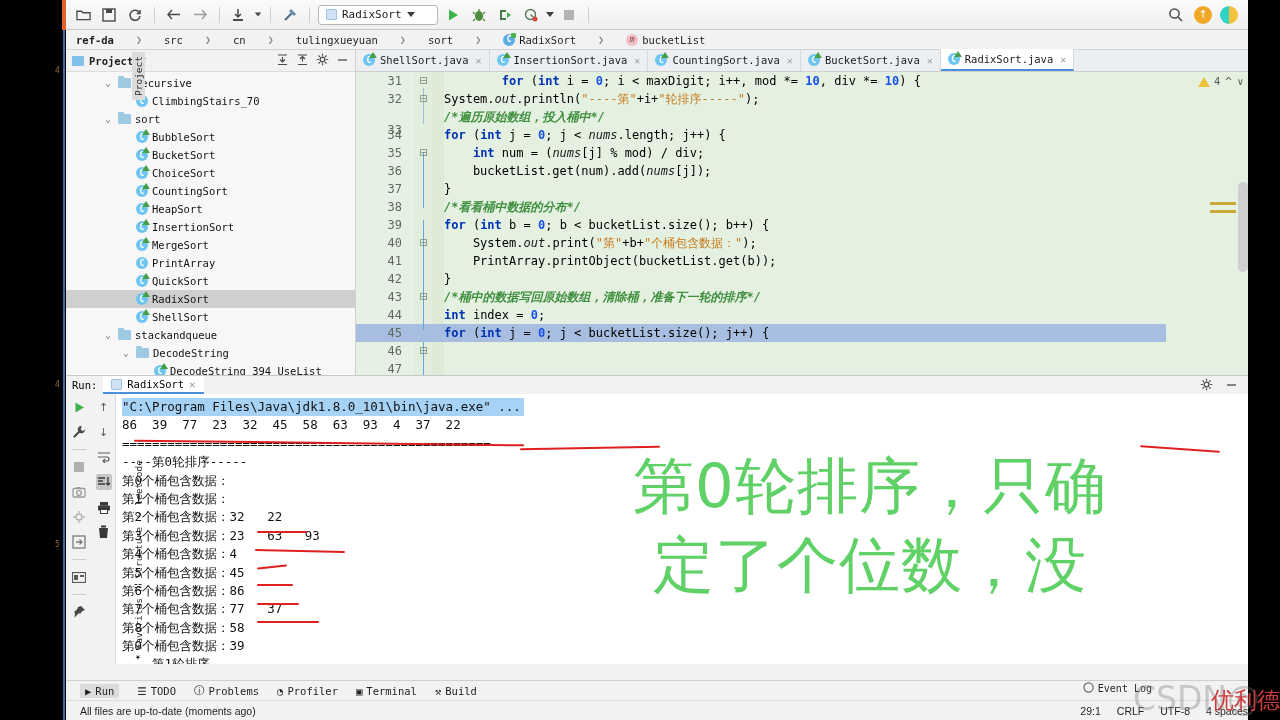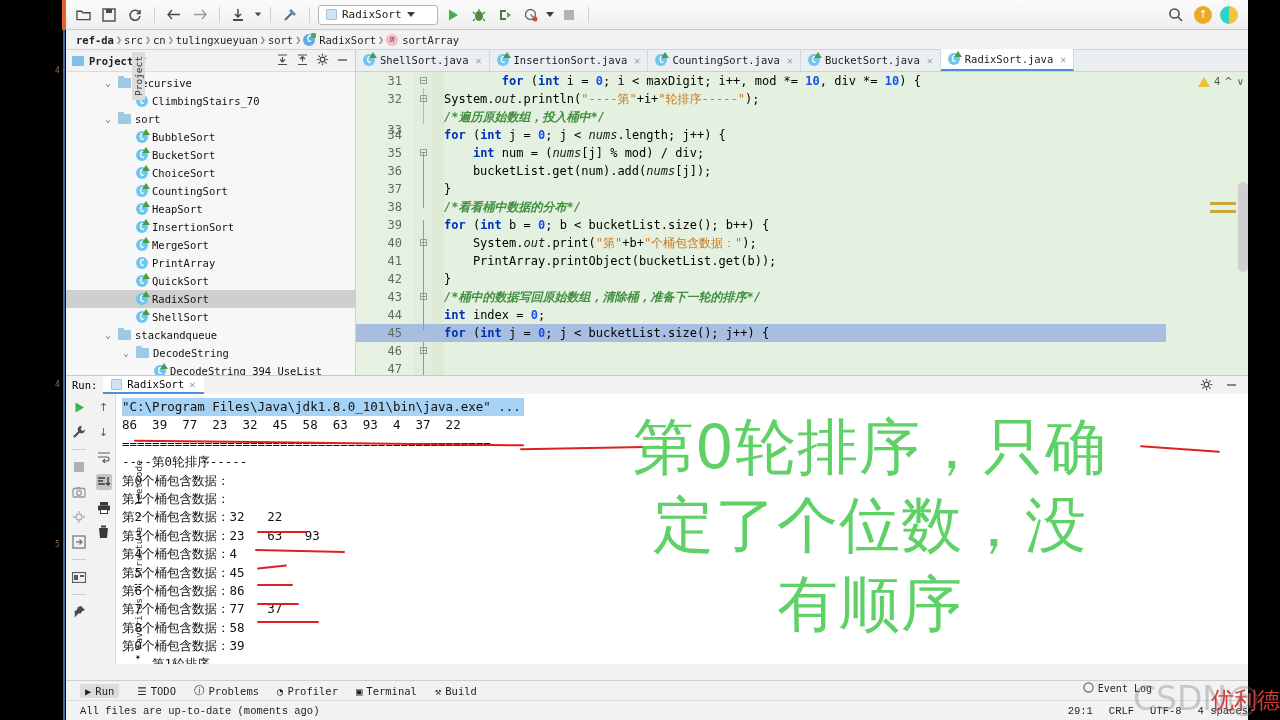--- a/index.html
+++ b/index.html
@@ -41,21 +41,21 @@
   .cfg-box { width: 11px; height: 11px; background: #cfe3f5; border: 1px solid #9fc4e3; border-radius: 1px; }
   .caret-d { width: 0; height: 0; border-left: 4px solid transparent; border-right: 4px solid transparent; border-top: 5px solid #3c3c3c; }
   .tb-right { margin-left: auto; display: flex; align-items: center; gap: 8px; padding-right: 4px; }
   .av-orange { width: 18px; height: 18px; border-radius: 50%; background: #f0a829; display: flex; align-items: center; justify-content: center; color: #fff; font-size: 11px; }
   .av-teal { width: 18px; height: 18px; border-radius: 50%; background: linear-gradient(90deg,#2fd2c8 50%, #f3c23a 50%); }
 
   
   .breadcrumbs {
     position: absolute; left: 0; top: 30px; width: 100%; height: 20px;
     background: #f2f2f2; border-bottom: 1px solid #d3d3d3;
-    display: flex; align-items: center; padding-left: 10px; gap: 0;
+    display: flex; align-items: center; padding-left: 10px; gap: 20px;
     font-family: "DejaVu Sans Mono", monospace; font-size: 10.5px; color: #1f1f1f;
   }
   .bc-item { display: flex; align-items: center; gap: 4px; cursor: pointer; white-space: nowrap; }
   .bc-item.bold { font-weight: bold; }
   .bc-sep { color: #8a8a8a; margin: 0 2px; font-size: 10px; }
   .ic-class { width: 12px; height: 12px; border-radius: 50%; background: #5dade2; color: #fff; font-size: 8px; font-weight: bold; display: flex; align-items: center; justify-content: center; position: relative; }
   .ic-class::after { content: ""; position: absolute; right: -1px; top: -1px; width: 5px; height: 5px; background: #4caf50; border-radius: 1px; }
   .ic-method { width: 12px; height: 12px; border-radius: 50%; background: #f1bfc5; color: #8c3d4a; font-size: 8px; display: flex; align-items: center; justify-content: center; font-style: italic; }
 
   
@@ -126,21 +126,21 @@
     color: #5fd167; font-family: "DejaVu Sans", sans-serif; font-size: 61px;
     line-height: 1.28; text-align: center; letter-spacing: 1px; pointer-events: none;
     display: flex; flex-direction: column; justify-content: center;
   }
 
   
   .bottom-strip { position: absolute; left: 0; top: 680px; width: 1182px; height: 20px; background: #f2f2f2; border-top: 1px solid #cfcfcf; display: flex; align-items: center; gap: 18px; padding-left: 14px; font-family: "DejaVu Sans Mono", monospace; font-size: 10.5px; color: #1f1f1f; }
   .bs-item { display: flex; align-items: center; gap: 4px; cursor: pointer; }
   .bs-item.on { background: #dcdcdc; padding: 1px 5px; border-radius: 2px; }
 
-  .statusbar { position: absolute; left: 0; top: 700px; width: 1182px; height: 20px; background: #f2f2f2; border-top: 1px solid #dcdcdc; display: flex; align-items: center; padding-left: 14px; font-family: Liberation Mono, monospace; font-size: 10.5px; color: #1f1f1f; }
+  .statusbar { position: absolute; left: 0; top: 700px; width: 1182px; height: 20px; background: #f2f2f2; border-top: 1px solid #dcdcdc; display: flex; align-items: center; padding-left: 14px; font-family: Liberation Sans, sans-serif; font-size: 10.5px; color: #1f1f1f; }
   .sb-right { margin-left: auto; display: flex; align-items: center; gap: 16px; }
 
   
   .vtool { position: absolute; left: 64px; width: 16px; writing-mode: vertical-rl; transform: rotate(180deg); font-family: "DejaVu Sans Mono", monospace; font-size: 9.5px; color: #2b2b2b; display: flex; align-items: center; gap: 4px; cursor: pointer; }
   .vproject { position: absolute; left: 66px; top: 52px; writing-mode: vertical-rl; transform: rotate(180deg); font-family: "DejaVu Sans Mono", monospace; font-size: 9.5px; color: #2b2b2b; background: #dcdcdc; padding: 4px 1px; cursor: pointer; }
 
   
   .watermark { position: absolute; right: 20px; bottom: 2px; font-size: 33px; color: rgba(120,120,120,0.35); font-family: "DejaVu Sans", sans-serif; white-space: nowrap; pointer-events: none; }
   .watermark2 { position: absolute; right: 0px; bottom: 4px; font-size: 23px; color: #cf3b3b; font-family: "DejaVu Sans", sans-serif; white-space: nowrap; pointer-events: none; }
 </style>
@@ -277,21 +277,21 @@
           <span>sort</span>
         </span>
       <span class="bc-sep">❯</span>
       <span class="bc-item">
         <span class="ic-class">C</span>
         <span>RadixSort</span>
       </span>
       <span class="bc-sep">❯</span>
       <span class="bc-item">
         <span class="ic-method">m</span>
-        <span>sortArray</span>
+        <span>bucketList</span>
       </span>
     </div>
 
     <div class="proj-panel">
       <div class="proj-head">
         <span class="folder-ico"></span>
         <span class="proj-title">Project</span>
         <span class="caret-d"></span>
         <span class="ph-right">
           <span>
@@ -676,18 +676,17 @@
   <div class="ul" style="left:257px; top:531px; width:50px;"></div>
   <div class="ul" style="left:255px; top:550px; width:90px; transform:rotate(1.3deg);"></div>
   <div class="ul" style="left:257px; top:566px; width:30px; transform:rotate(-6deg);"></div>
   <div class="ul" style="left:257px; top:584px; width:36px;"></div>
   <div class="ul" style="left:257px; top:603px; width:42px;"></div>
   <div class="ul" style="left:257px; top:621px; width:62px;"></div>
 
   <div class="green-text">
     <div>第0轮排序，只确</div>
     <div>定了个位数，没</div>
-    <div>有顺序</div>
   </div>
 
   <div class="watermark">CSDN@</div>
   <div class="watermark2">优利德</div>
 </div>
 
 </body></html>

